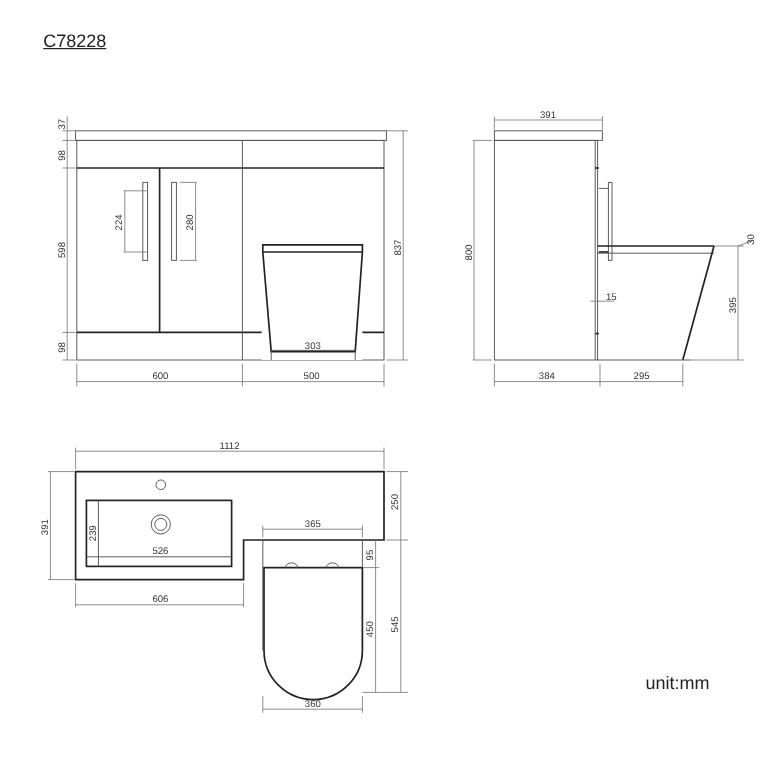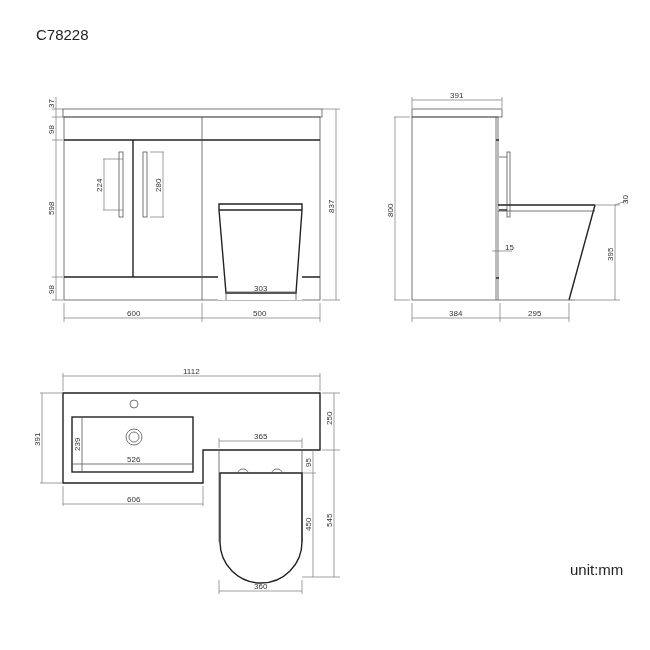--- a/index.html
+++ b/index.html
@@ -1,18 +1,18 @@
 <!DOCTYPE html>
 <html><head>
   <meta charset="utf-8">
   <style>
     html, body { margin:0; padding:0; background:#ffffff; }
     body { width:650px; height:650px; position:relative; overflow:hidden; font-family:"Liberation Sans", sans-serif; }
-    .code { position:absolute; left:36px; top:26px; font-size:15px; color:#222; }
-    .unit { position:absolute; left:538px; top:561px; font-size:15px; color:#222;margin-left:32px; }
+    .code { position:absolute; left:36px; top:26px; font-size:15px; color:#222;text-decoration:underline; }
+    .unit { position:absolute; left:538px; top:561px; font-size:15px; color:#222; }
     svg { position:absolute; left:0; top:0; }
     .thick { stroke:#222; stroke-width:1.4; fill:none; }
     .thin { stroke:#555; stroke-width:0.8; fill:none; }
     .dim { stroke:#777; stroke-width:0.7; fill:none; }
     .lbl { font-family:"Liberation Sans", sans-serif; font-size:8px; fill:#333; }
   </style>
 </head>
 <body>
 
 <div class="code">C78228</div>

